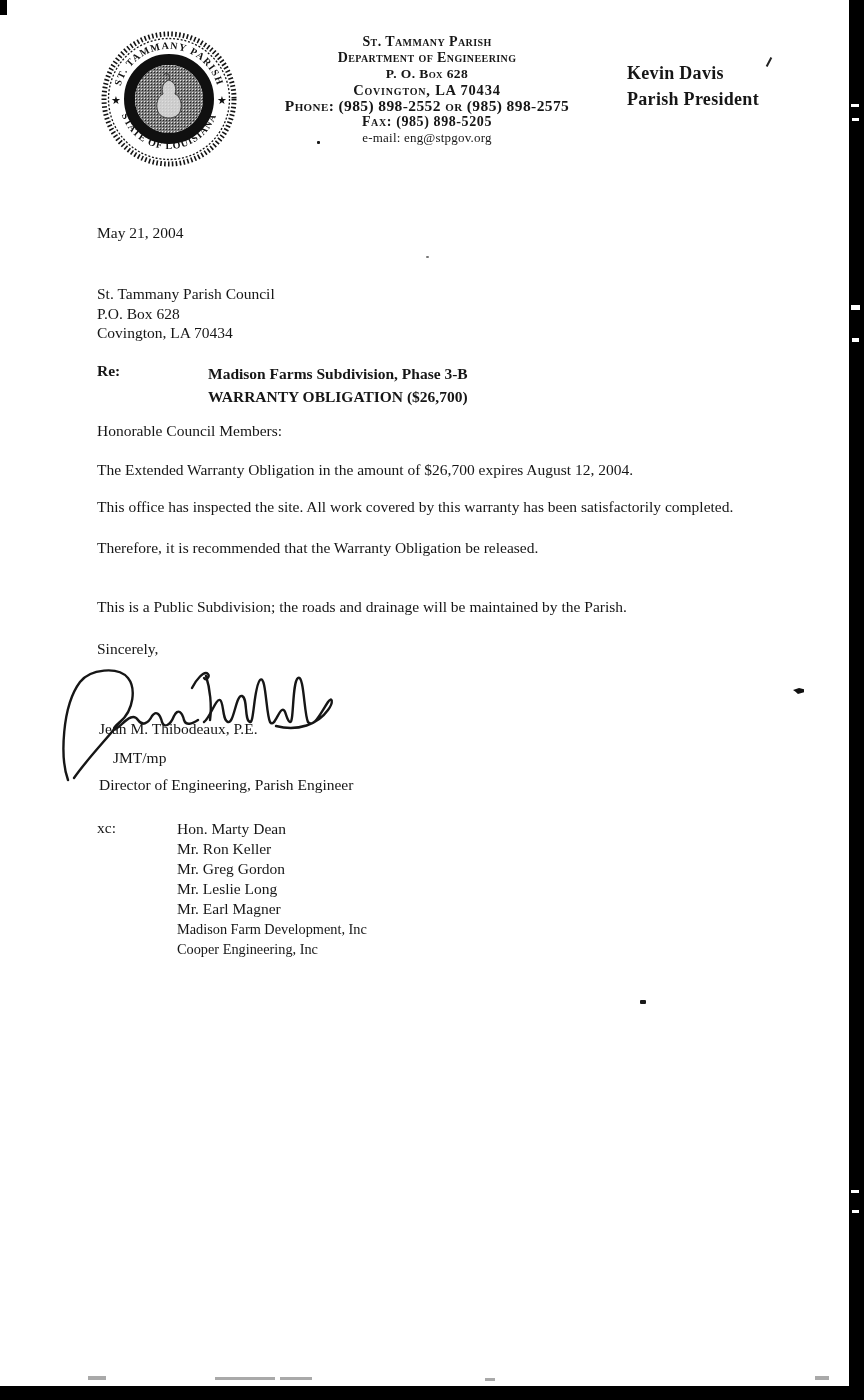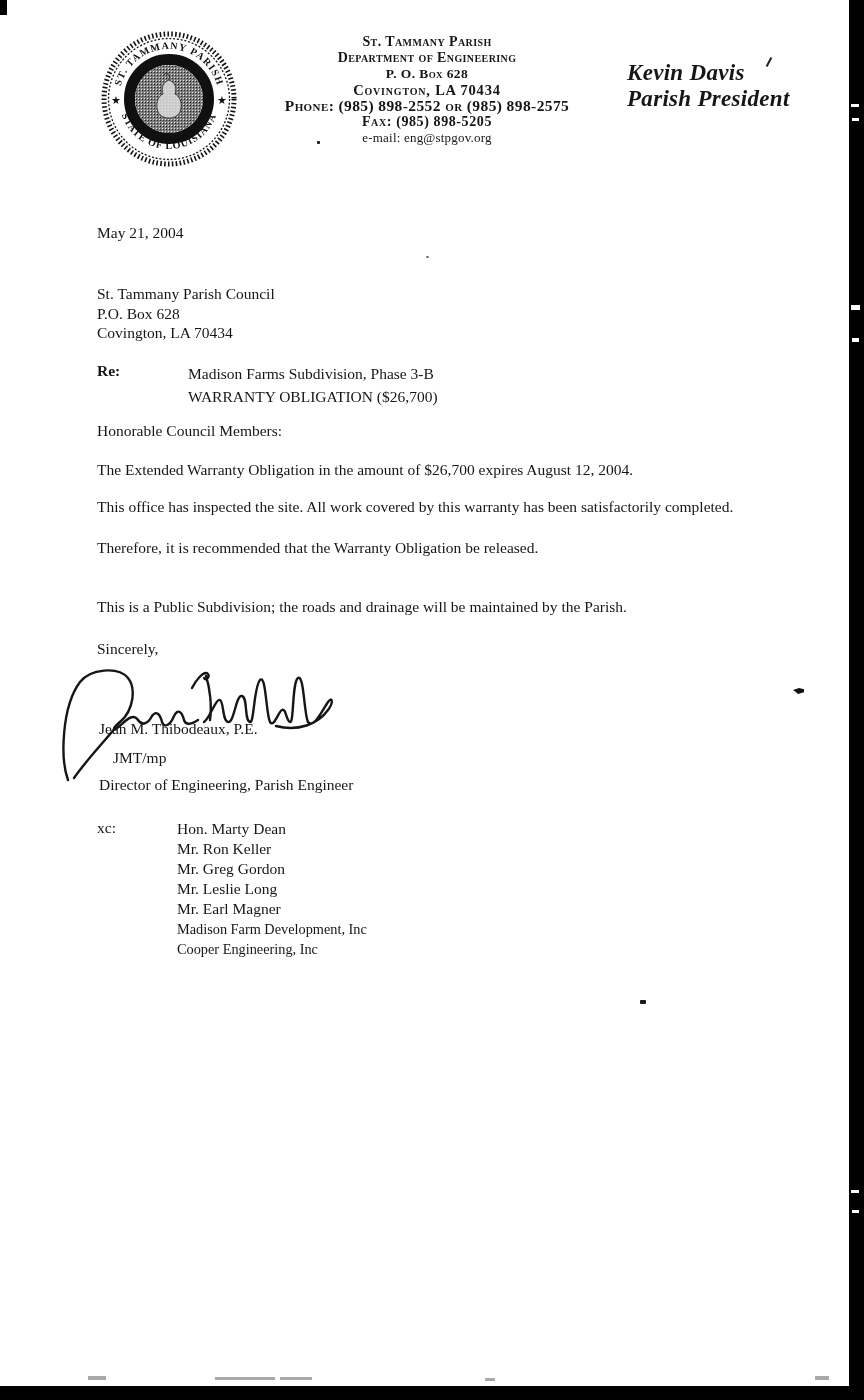--- a/index.html
+++ b/index.html
@@ -23,27 +23,27 @@
   .seal{left:100px;top:30px;width:138px;height:138px;}
   .lh{left:232px;top:34px;width:390px;text-align:center;}
   .lh-line{font-weight:bold;font-variant:small-caps;line-height:16px;letter-spacing:0.4px;}
   .lh-1{font-size:14px;}
   .lh-2{font-size:14px;}
   .lh-3{font-size:13.5px;}
   .lh-4{font-size:14.5px;letter-spacing:0.8px;}
   .lh-5{font-size:15.5px;}
   .lh-6{font-size:14px;letter-spacing:0.6px;}
   .lh-plain{font-weight:normal;font-variant:normal;font-size:13px;line-height:15px;letter-spacing:0.2px;}
-  .official{left:627px;top:60px;font-style:italic;font-weight:bold;font-size:23px;line-height:26px;letter-spacing:0.3px;}
+  .official{left:627px;top:60px;font-weight:bold;font-size:18px;line-height:26px;letter-spacing:0.3px;}
   
   .body-text{font-size:15.5px;}
   .date-line{left:97px;top:224px;}
   .recipient{left:97px;top:284px;line-height:19.5px;}
   .re-label{left:97px;top:362px;font-weight:bold;}
-  .re-subject{left:188px;top:362px;font-weight:normal;line-height:23px;}
+  .re-subject{left:208px;top:362px;font-weight:bold;line-height:23px;}
   .salutation{left:97px;top:422px;}
   .para{left:97px;width:656px;line-height:26px;}
   .p1{top:457px;}
   .p2{top:494px;text-align:justify;}
   .p3{top:535px;}
   .p4{top:594px;}
   .closing{left:97px;top:640px;}
   .sig{left:58px;top:658px;width:280px;height:125px;}
   .signer-name{left:99px;top:720px;}
   .signer-title{left:99px;top:740px;margin-top:36px;}

